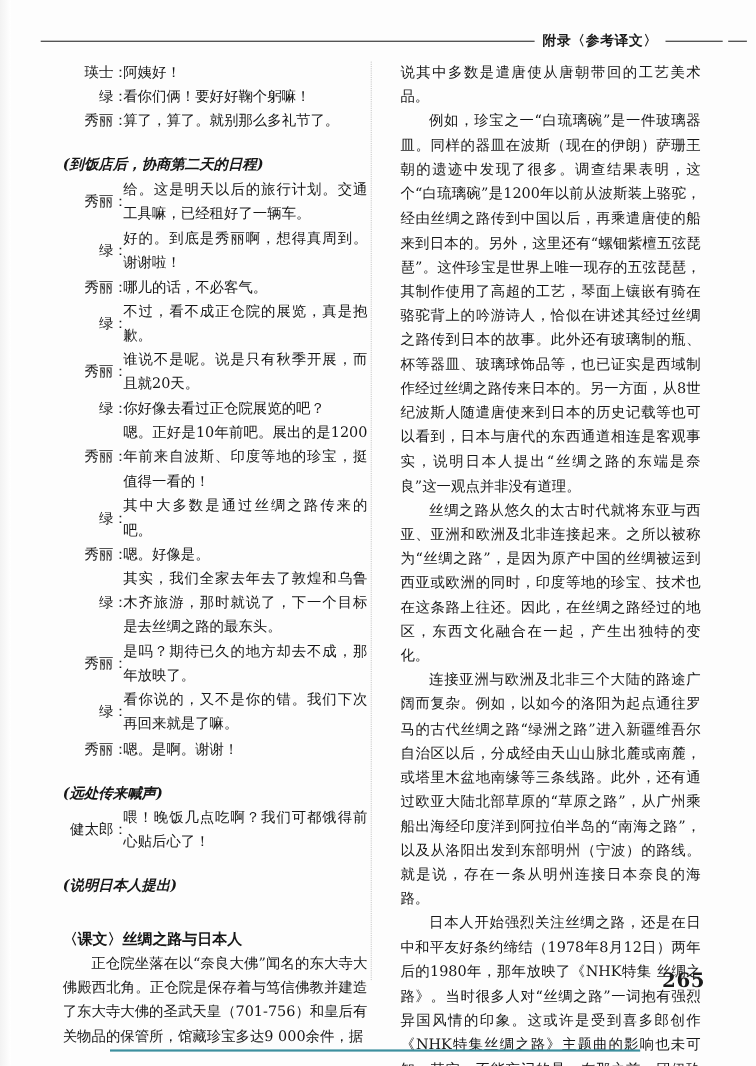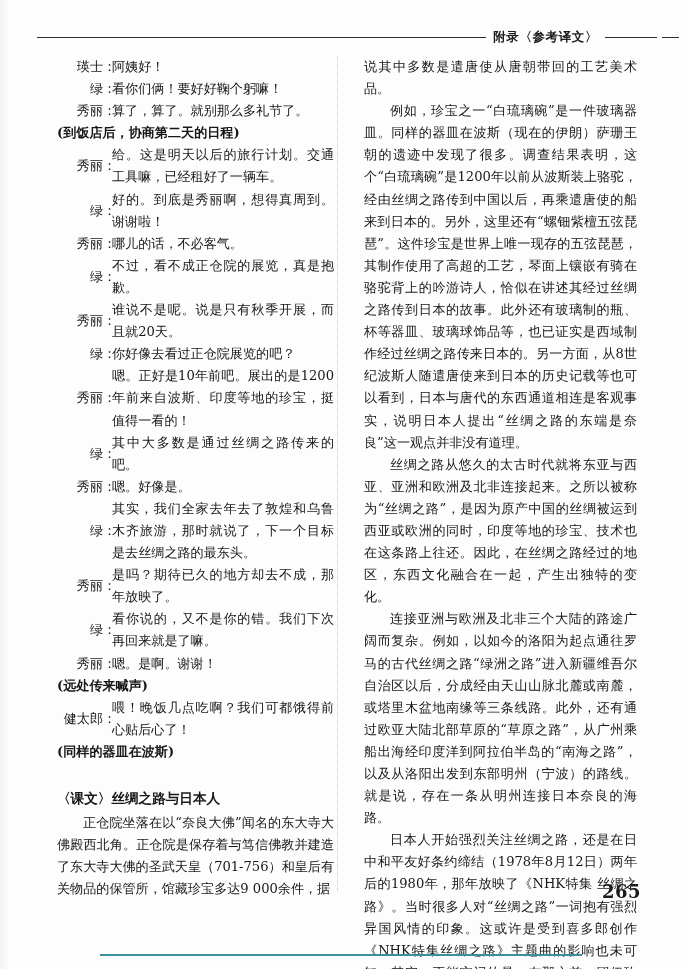--- a/index.html
+++ b/index.html
@@ -116,28 +116,28 @@
     text-align: center;
   }
   .dlg .say {
     flex: 1 1 auto;
     text-align: justify;
     text-justify: inter-character;
   }
 
   .stage {
     font-weight: bold;
-    margin-top: 0;
+    font-style: italic;
+    margin-top: 18px;
   }
   .heading {
     font-weight: bold;
     font-size: 13.6px;
     margin-top: 26px;
     margin-bottom: 1px;
-    font-family: Liberation Mono, monospace;
   }
   .para {
     text-indent: 26px;
   }
 
   
   .folio {
     position: absolute;
     right: 46px;
     bottom: 67px;
@@ -280,21 +280,21 @@
       <div class="stage">(远处传来喊声)</div>
 
       <div>
         <div class="dlg">
           <span class="who">健太郎</span>
           <span class="colon">：</span>
           <span class="say">喂！晚饭几点吃啊？我们可都饿得前心贴后心了！</span>
         </div>
       </div>
 
-      <div class="stage">(同样的器皿在波斯)</div>
+      <div class="stage">(说明日本人提出)</div>
 
       <div class="heading">〈课文〉丝绸之路与日本人</div>
 
       <div class="para">正仓院坐落在以“奈良大佛”闻名的东大寺大佛殿西北角。正仓院是保存着与笃信佛教并建造了东大寺大佛的圣武天皇（701-756）和皇后有关物品的保管所，馆藏珍宝多达9 000余件，据</div>
     </div>
 
     <div class="col col-right">
       <div class="line">说其中多数是遣唐使从唐朝带回的工艺美术品。</div>
       <div class="para">例如，珍宝之一“白琉璃碗”是一件玻璃器皿。同样的器皿在波斯（现在的伊朗）萨珊王朝的遗迹中发现了很多。调查结果表明，这个“白琉璃碗”是1200年以前从波斯装上骆驼，经由丝绸之路传到中国以后，再乘遣唐使的船来到日本的。另外，这里还有“螺钿紫檀五弦琵琶”。这件珍宝是世界上唯一现存的五弦琵琶，其制作使用了高超的工艺，琴面上镶嵌有骑在骆驼背上的吟游诗人，恰似在讲述其经过丝绸之路传到日本的故事。此外还有玻璃制的瓶、杯等器皿、玻璃球饰品等，也已证实是西域制作经过丝绸之路传来日本的。另一方面，从8世纪波斯人随遣唐使来到日本的历史记载等也可以看到，日本与唐代的东西通道相连是客观事实，说明日本人提出“丝绸之路的东端是奈良”这一观点并非没有道理。</div>
       <div class="para">丝绸之路从悠久的太古时代就将东亚与西亚、亚洲和欧洲及北非连接起来。之所以被称为“丝绸之路”，是因为原产中国的丝绸被运到西亚或欧洲的同时，印度等地的珍宝、技术也在这条路上往还。因此，在丝绸之路经过的地区，东西文化融合在一起，产生出独特的变化。</div>

